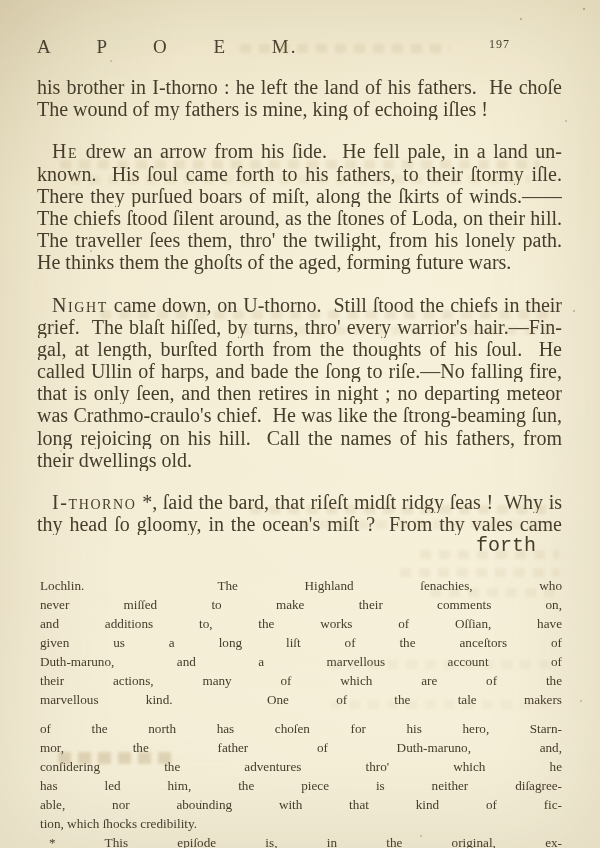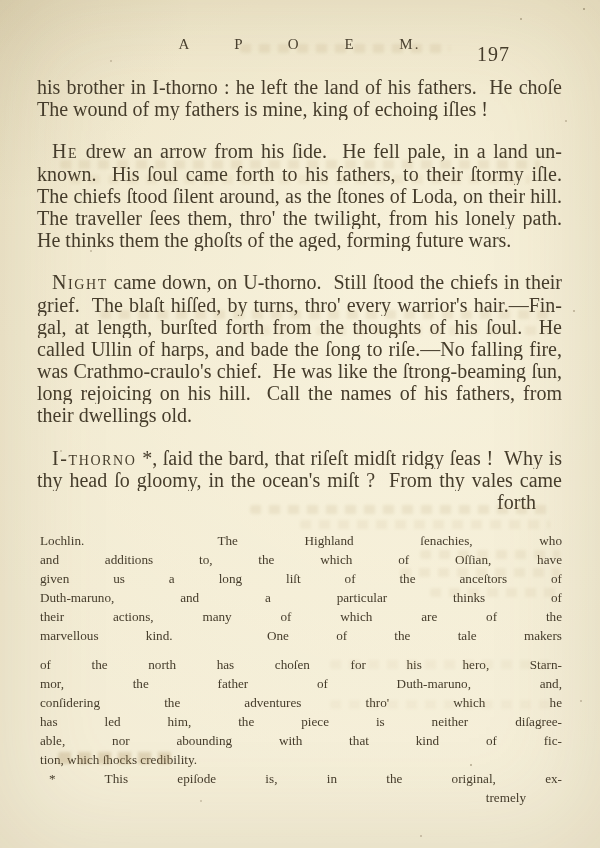--- a/index.html
+++ b/index.html
@@ -15,33 +15,33 @@
     color: #453c2b;
     background:
       radial-gradient(120% 90% at 68% 35%, rgba(255,252,235,.45), rgba(255,252,235,0) 70%),
       radial-gradient(40% 30% at 0% 0%, rgba(120,100,60,.10), rgba(120,100,60,0) 80%),
       linear-gradient(180deg, #eee5c8 0%, #f1e9cf 40%, #f5efd9 100%);
     box-shadow: inset 0 0 110px rgba(130,105,55,.18);
   }
   
   .header { position: relative; margin: 36px 38px 0 37px; height: 26px; }
   .running-title {
-    text-align: center; font-size: 15px; color: #4a4130;
+    font-size: 19px; color: #4a4130;
     letter-spacing: 2px; word-spacing: 38px;
   }
-  .folio { position: absolute; top: 7px; right: 52px; font-size: 20px; letter-spacing: 1px; }
+  .folio { position: absolute; top: 1px; right: 52px; font-size: 12px; letter-spacing: 1px; }
 
   
   .body-text { margin: 14px 38px 0 37px; font-size: 20px; line-height: 22.2px; }
   .paragraph { margin: 0 0 20px 0; }
   .paragraph:last-child { margin-bottom: 0; }
   .paragraph.indent .line:first-child { text-indent: 15px; }
   .line { text-align: justify; text-align-last: justify; height: 22.2px; overflow: hidden; }
   .line.end { text-align-last: left; }
-  .line.catchword { text-align: right; text-align-last: right; padding-right: 26px; }
+  .line.catchword { text-align: right; text-align-last: right; padding-right: 26px; font-family: Liberation Mono, monospace; }
   .line.hang { text-indent: 9px; }
   .sc { font-variant: small-caps; letter-spacing: 1.6px; }
 
   
   .footnotes {
     display: flex; gap: 10px;
     margin: 18px 38px 0 40px;
     font-size: 13.2px; line-height: 19px; flex-direction: column;
   }
   .fn-col { flex: 1; min-width: 0; }
@@ -85,46 +85,49 @@
   </div>
 
   <div class="body-text">
       <div class="paragraph">
         <div class="line">his brother in I-thorno&nbsp;: he left the land of his fathers.&nbsp; He choſe</div>
         <div class="line end">The wound of my fathers is mine, king of echoing iſles&nbsp;!</div>
       </div>
       <div class="paragraph indent">
         <div class="line"><span class="sc">He</span> drew an arrow from his ſide.&nbsp; He fell pale, in a land un-</div>
         <div class="line">known.&nbsp; His ſoul came forth to his fathers, to their ſtormy iſle.</div>
+        <div class="line">There they purſued boars of miſt, along the ſkirts of winds.——</div>
         <div class="line">The chiefs ſtood ſilent around, as the ſtones of Loda, on their hill.</div>
         <div class="line">The traveller ſees them, thro' the twilight, from his lonely path.</div>
         <div class="line end">He thinks them the ghoſts of the aged, forming future wars.</div>
       </div>
       <div class="paragraph indent">
         <div class="line"><span class="sc">Night</span> came down, on U-thorno.&nbsp; Still ſtood the chiefs in their</div>
         <div class="line">grief.&nbsp; The blaſt hiſſed, by turns, thro' every warrior's hair.—Fin-</div>
         <div class="line">gal, at length, burſted forth from the thoughts of his ſoul.&nbsp; He</div>
         <div class="line">called Ullin of harps, and bade the ſong to riſe.—No falling fire,</div>
+        <div class="line">that is only ſeen, and then retires in night&nbsp;; no departing meteor</div>
         <div class="line">was Crathmo-craulo's chief.&nbsp; He was like the ſtrong-beaming ſun,</div>
         <div class="line">long rejoicing on his hill.&nbsp; Call the names of his fathers, from</div>
         <div class="line end">their dwellings old.</div>
       </div>
       <div class="paragraph indent">
         <div class="line"><span class="sc">I-thorno</span>&nbsp;*, ſaid the bard, that riſeſt midſt ridgy ſeas&nbsp;!&nbsp; Why is</div>
         <div class="line">thy head ſo gloomy, in the ocean's miſt&nbsp;?&nbsp; From thy vales came</div>
         <div class="line catchword">forth</div>
       </div>
     </div>
 
   <div class="footnotes">
     <div class="fn-col">
         <div class="line">Lochlin.&nbsp; The Highland ſenachies, who</div>
-        <div class="line">and additions to, the which of Oſſian, have</div>
+        <div class="line">never miſſed to make their comments on,</div>
+        <div class="line">and additions to, the works of Oſſian, have</div>
         <div class="line">given us a long liſt of the anceſtors of</div>
-        <div class="line">Duth-maruno, and a particular thinks of</div>
+        <div class="line">Duth-maruno, and a marvellous account of</div>
         <div class="line">their actions, many of which are of the</div>
         <div class="line">marvellous kind.&nbsp; One of the tale makers</div>
       </div>
     <div class="fn-col">
         <div class="line">of the north has choſen for his hero, Starn-</div>
         <div class="line">mor, the father of Duth-maruno, and,</div>
         <div class="line">conſidering the adventures thro' which he</div>
         <div class="line">has led him, the piece is neither diſagree-</div>
         <div class="line">able, nor abounding with that kind of fic-</div>
         <div class="line end">tion, which ſhocks credibility.</div>

